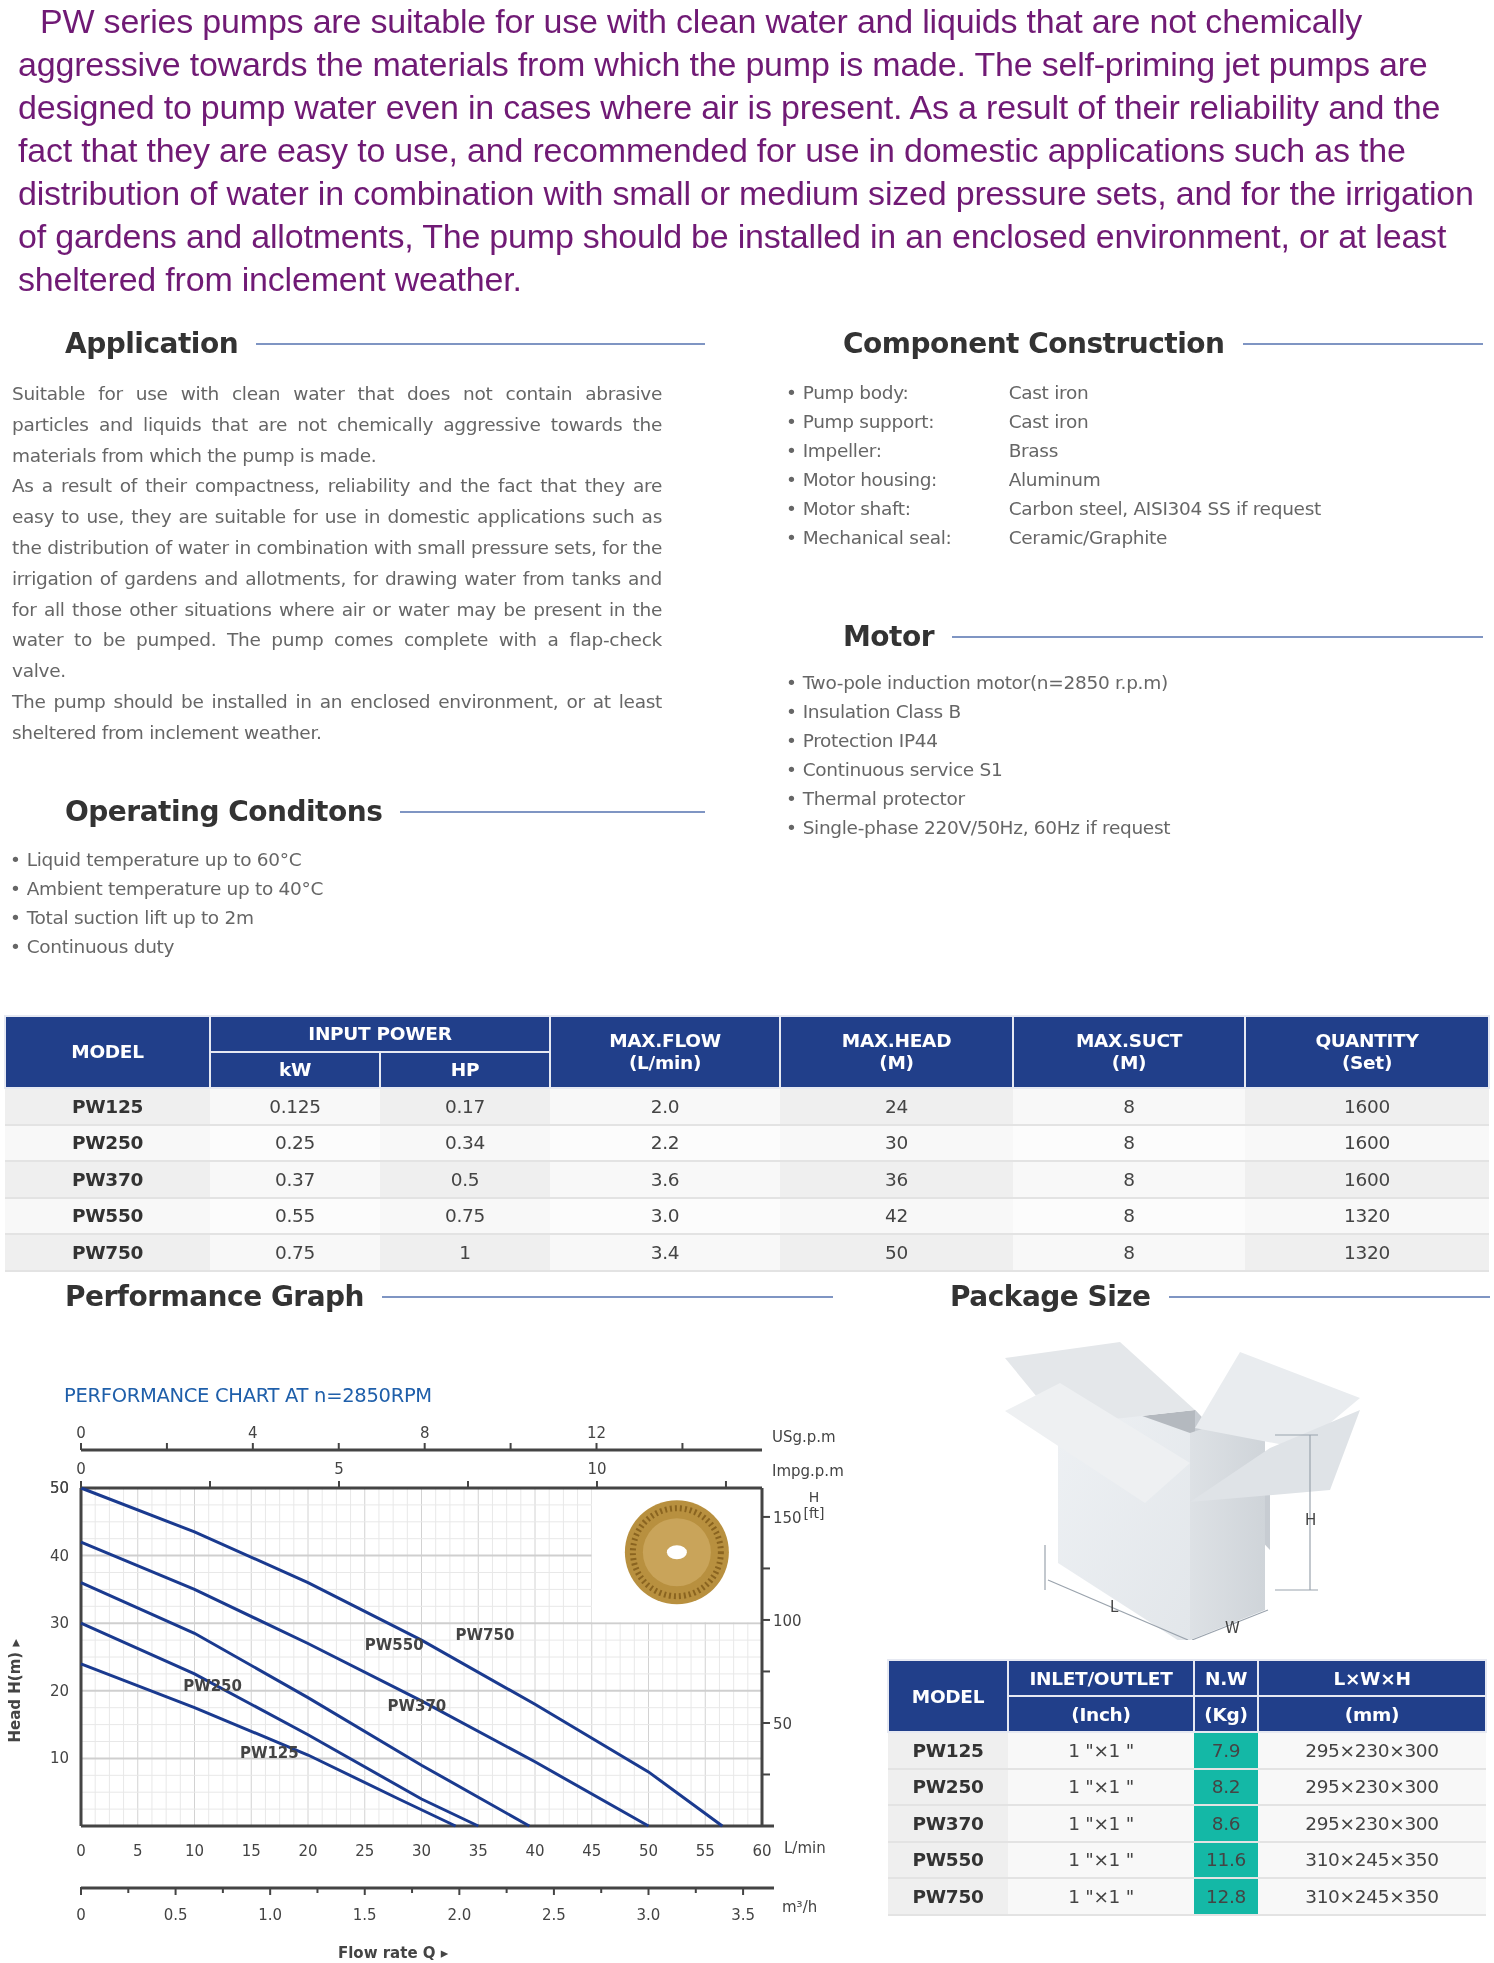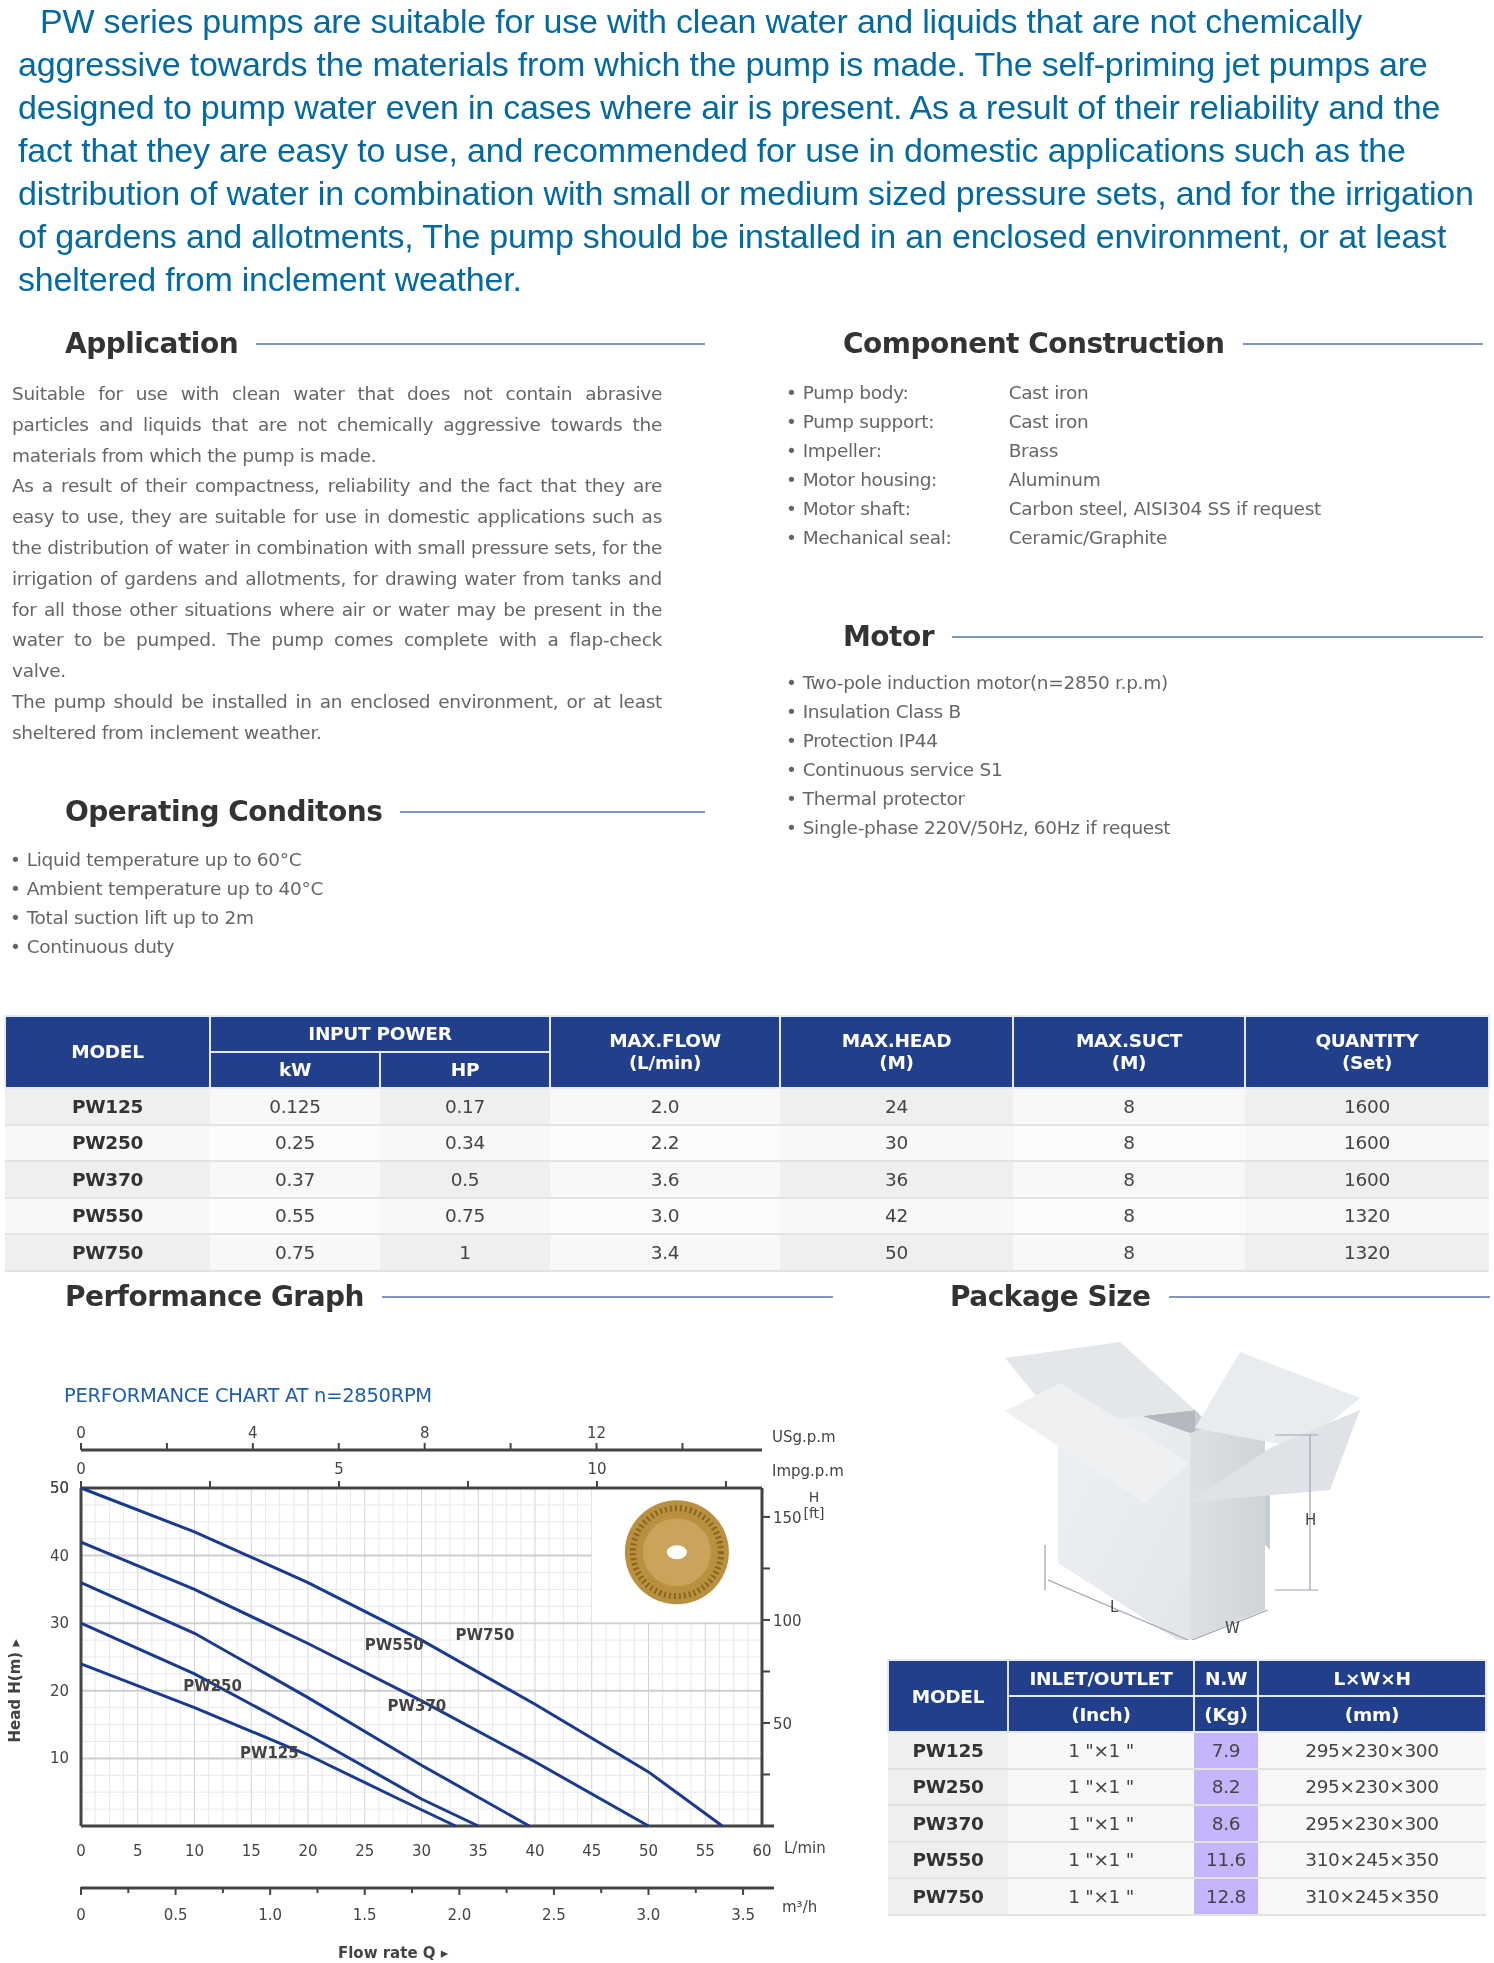--- a/index.html
+++ b/index.html
@@ -1,21 +1,21 @@
 <!DOCTYPE html>
 <html><head>
 <meta charset="utf-8">
 <style>
   * { box-sizing: border-box; margin: 0; padding: 0; }
   html, body { width: 1494px; height: 1963px; background: #ffffff; overflow: hidden; }
   body { position: relative; font-family: "Liberation Sans", sans-serif; color: #222; }
   .abs { position: absolute; }
 
   
-  #intro { left: 18px; top: 0px; width: 1470px; font-size: 34px; line-height: 43px; color: #0369a1; letter-spacing: -0.2px; text-indent: 22px; }
+  #intro { left: 18px; top: 0px; width: 1470px; font-size: 34px; line-height: 43px; color: #701a75; letter-spacing: -0.2px; text-indent: 22px; }
 
   
   .sec-head { position: absolute; display: flex; align-items: center; }
   .sec-head .t { font-family: "DejaVu Sans", sans-serif; font-weight: bold; font-size: 28px; color: #333; white-space: nowrap; letter-spacing: -0.5px; }
   .sec-head .rule { flex: 1; height: 2px; background: #7f95c3; margin-left: 18px; }
 
   .body-text { font-family: "DejaVu Sans", sans-serif; color: #666; font-size: 18.5px; }
   #app-text { left: 12px; top: 379px; width: 650px; line-height: 30.8px; text-align: justify; letter-spacing: -0.3px; }
   #app-text p { margin: 0; }
 
@@ -37,21 +37,21 @@
   #spec-table td.model { font-weight: bold; color: #333; }
   #spec-table tr.odd td { background: #efefef; }
   #spec-table tr.even td { background: #f8f8f8; }
   #spec-table tr td:nth-child(even) { background-image: linear-gradient(rgba(255,255,255,0.55), rgba(255,255,255,0.55)); }
 
   
   #pkg-table { position: absolute; left: 887px; top: 1659px; width: 600px; }
   #pkg-table th { background: #213f8a; color: #fff; font-weight: bold; font-size: 18.5px; border: 2px solid #e6e9f2; text-align: center; height: 36px; letter-spacing: -0.3px; }
   #pkg-table td { text-align: center; font-size: 18.5px; color: #444; height: 36.5px; border-bottom: 2px solid #e3e3e3; background: #f8f8f8; letter-spacing: -0.3px; }
   #pkg-table td.model { font-weight: bold; color: #333; background: #efefef; }
-  #pkg-table td.nw { background: #c4b5fd; }
+  #pkg-table td.nw { background: #14b8a6; }
 
   
   #chart-title { left: 64px; top: 1384px; font-family: "DejaVu Sans", sans-serif; font-size: 19.5px; color: #1f5faa; letter-spacing: -0.3px; }
   #chart-svg { position: absolute; left: 0; top: 1420px; }
   #chart-svg text { font-family: "DejaVu Sans", sans-serif; fill: #444; }
   #box-svg { position: absolute; left: 1000px; top: 1340px; }
 </style>
 </head>
 <body>
 

